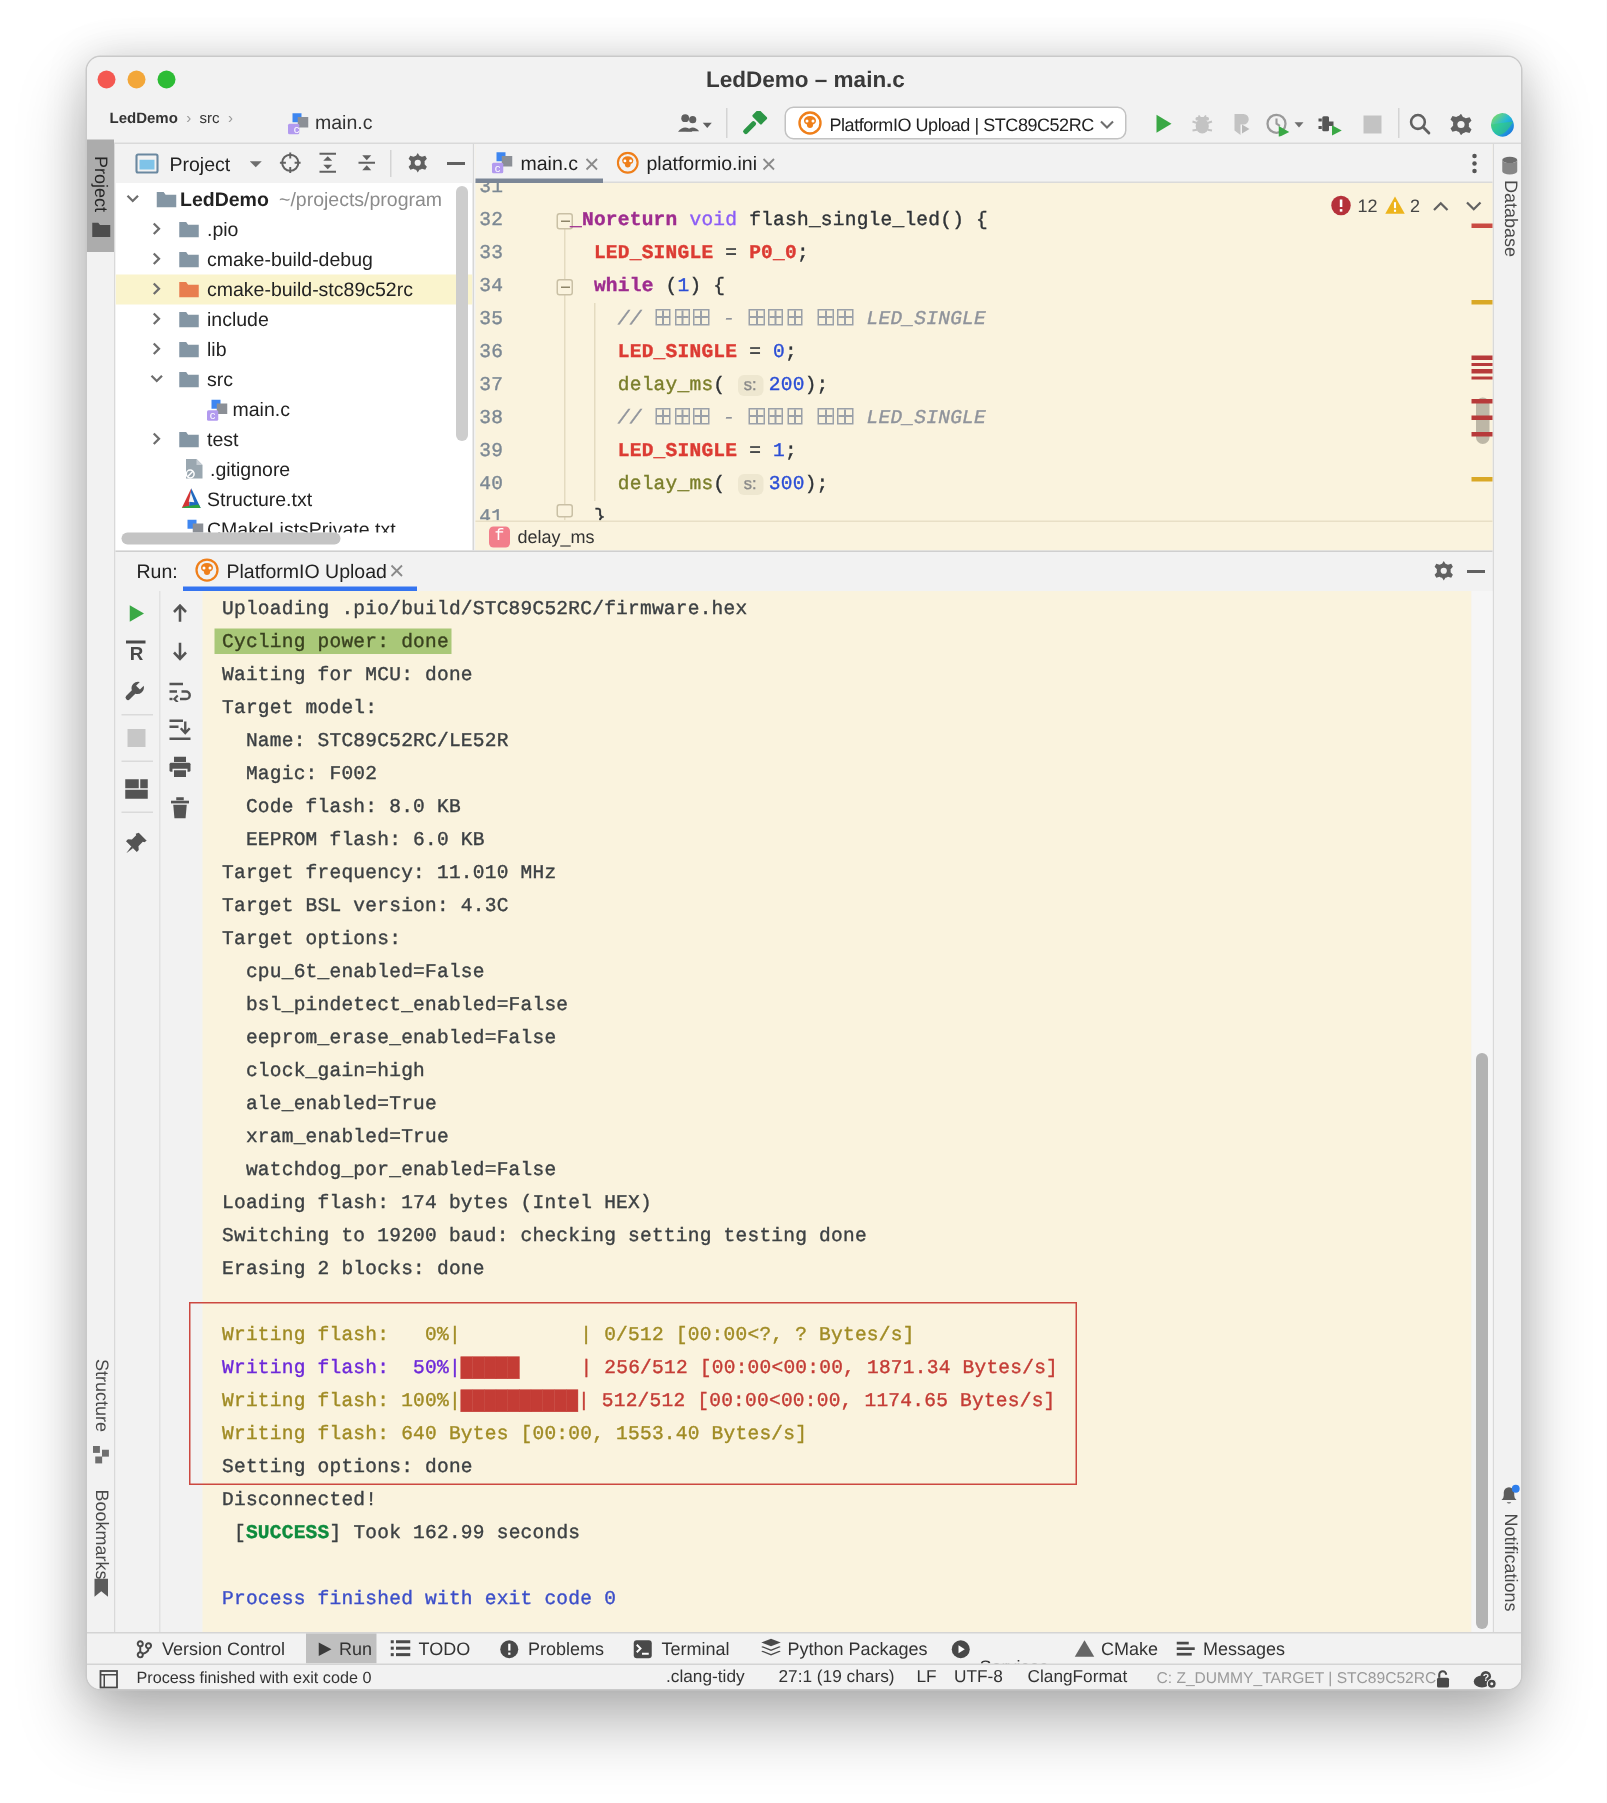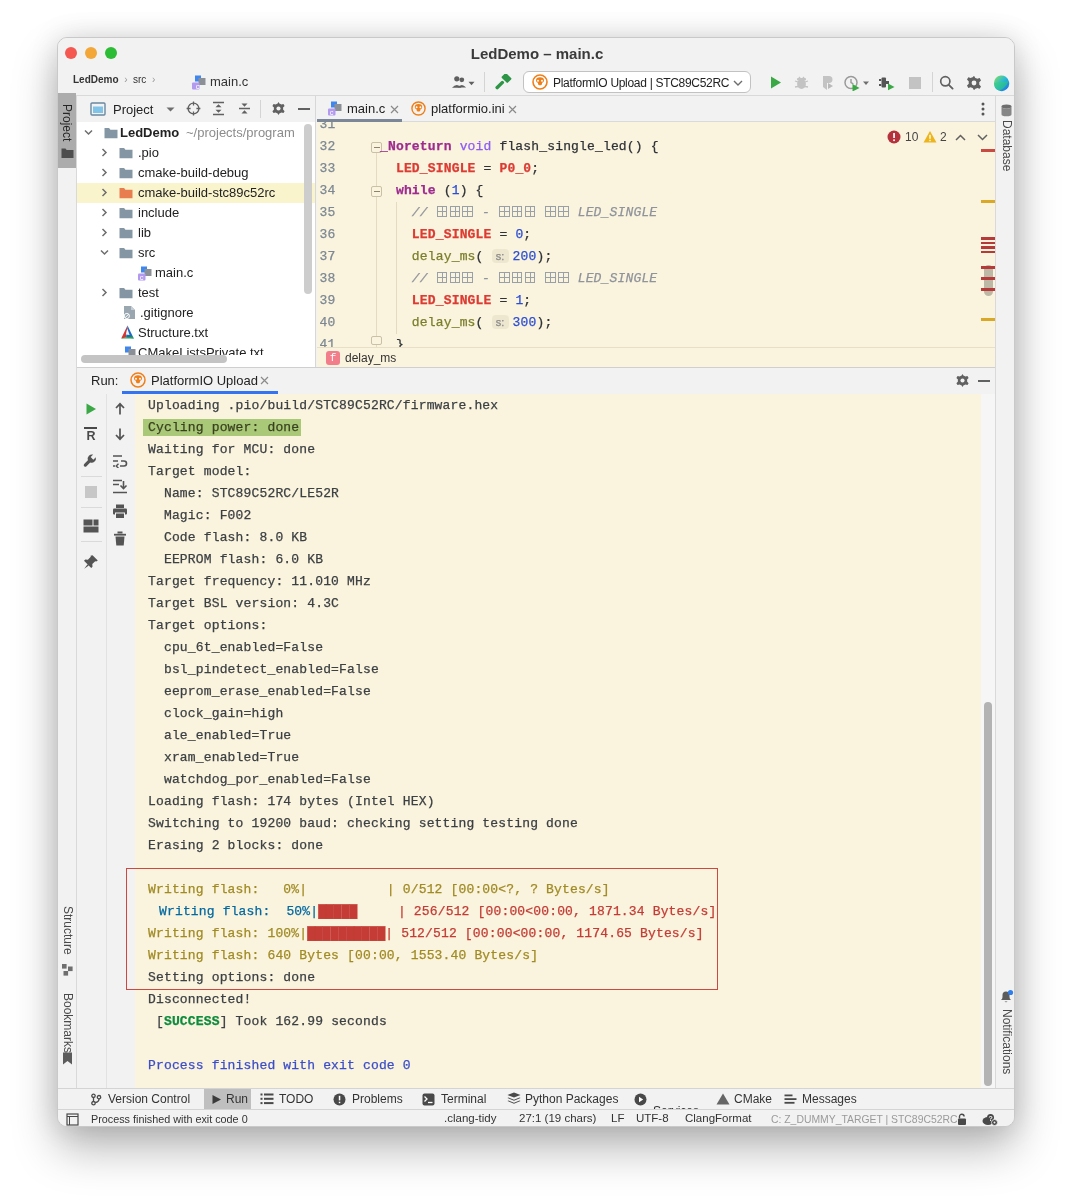--- a/index.html
+++ b/index.html
@@ -403,21 +403,21 @@
     <span style="color:#7a7e2a">delay_ms</span>(<span style="display:inline-block;width:17px;height:14px;background:#eee7d0;border-radius:4px;margin:0 4px 0 8px;font-size:11px;letter-spacing:0;color:#8a8a8a;text-align:center;line-height:14px;font-family:'Liberation Sans'">s:</span><span style="color:#2b4ed6">300</span>);
   }</pre>
     </div>
 
     <div class="abs" style="left:570px;top:33px;height:16px;font-size:12px;color:#454545;">
       <svg class="abs" style="left:0;top:1px;" width="14" height="14" viewBox="0 0 14 14">
           <circle cx="7" cy="7" r="6.5" fill="#b5313b"></circle>
           <rect x="6.2" y="3" width="1.7" height="5" fill="#fff"></rect>
           <rect x="6.2" y="9.4" width="1.7" height="1.7" fill="#fff"></rect>
         </svg>
-      <span class="abs" style="left:18px;top:1px;">10</span>
+      <span class="abs" style="left:18px;top:1px;">12</span>
       <svg class="abs" style="left:36px;top:1px;" width="14" height="14" viewBox="0 0 14 14">
           <path d="M7 1 L13.5 12.5 H0.5z" fill="#edb41c"></path>
           <rect x="6.3" y="4.8" width="1.4" height="4" fill="#fff"></rect>
           <rect x="6.3" y="9.8" width="1.4" height="1.4" fill="#fff"></rect>
         </svg>
       <span class="abs" style="left:53px;top:1px;">2</span>
       <svg class="abs" style="left:68px;top:5px;" width="11" height="7" viewBox="0 0 11 7">
           <path d="M1 6 L5.5 1.5 L10 6" fill="none" stroke="#616161" stroke-width="1.5"></path>
         </svg>
       <svg class="abs" style="left:90px;top:5px;" width="11" height="7" viewBox="0 0 11 7">
@@ -545,21 +545,21 @@
   eeprom_erase_enabled=False
   clock_gain=high
   ale_enabled=True
   xram_enabled=True
   watchdog_por_enabled=False
 Loading flash: 174 bytes (Intel HEX)
 Switching to 19200 baud: checking setting testing done
 Erasing 2 blocks: done
 
 <span style="color:#a08b24;">Writing flash:   0%|          | 0/512 [00:00&lt;?, ? Bytes/s]</span>
-<span style="color:#0369a1;margin-left:11px;">Writing flash:  50%|</span><span style="color:#c43c35;"><span style="letter-spacing:0;">█████</span><span style="letter-spacing:0.33px;">     </span>| 256/512 [00:00&lt;00:00, 1871.34 Bytes/s]</span>
+<span style="color:#6d28d9;">Writing flash:  50%|</span><span style="color:#c43c35;"><span style="letter-spacing:0;">█████</span><span style="letter-spacing:0.33px;">     </span>| 256/512 [00:00&lt;00:00, 1871.34 Bytes/s]</span>
 <span style="color:#a08b24;">Writing flash: 100%|</span><span style="color:#c43c35;"><span style="letter-spacing:0;">██████████</span>| 512/512 [00:00&lt;00:00, 1174.65 Bytes/s]</span>
 <span style="color:#a08b24;">Writing flash: 640 Bytes [00:00, 1553.40 Bytes/s]</span>
 Setting options: done
 Disconnected!
  [<span style="color:#0d8b3d;font-weight:bold;">SUCCESS</span>] Took 162.99 seconds
 
 <span style="color:#3b4ec9;">Process finished with exit code 0</span></pre>
     </div>
 
     <div class="abs" style="left:904px;top:26px;width:14px;height:695px;background:#f6f6f6;"></div>

